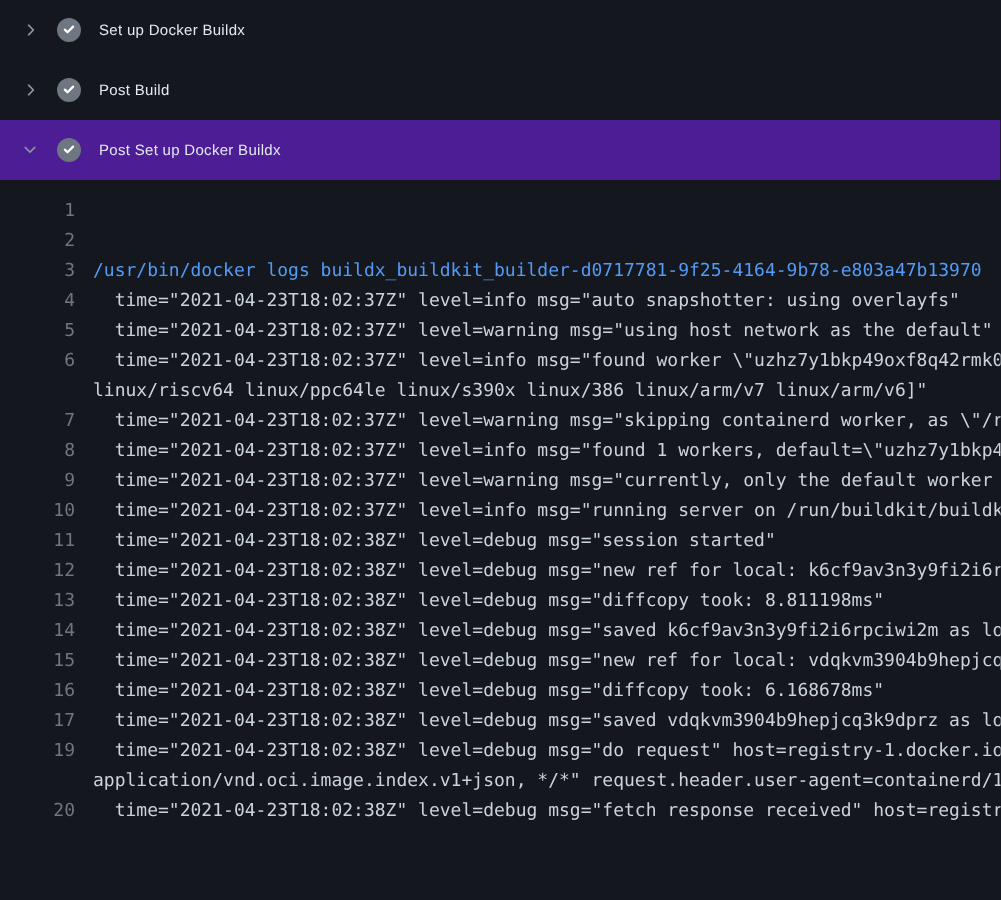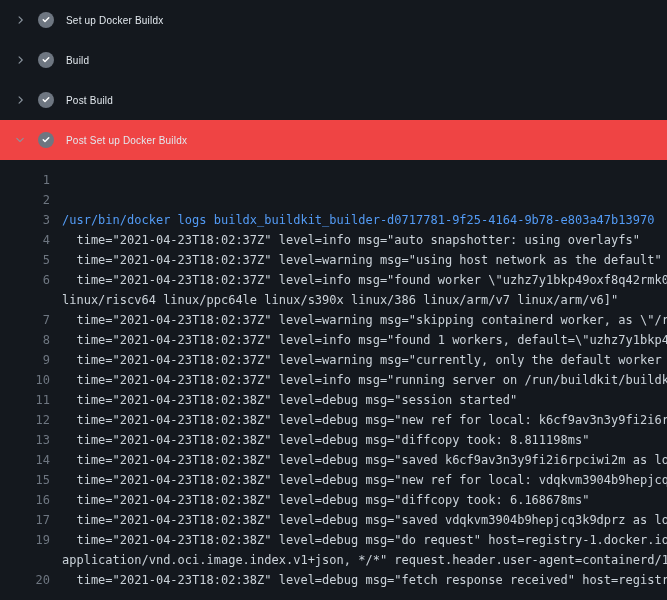--- a/index.html
+++ b/index.html
@@ -6,21 +6,21 @@
   html, body {
     width:667px; height:600px; overflow:hidden;
     background:#14181e;
     font-family:"Liberation Sans", sans-serif;
   }
   .step-list { }
   .step-row {
     height:40px; display:flex; align-items:center;
     padding:0 16px 0 12px; cursor:pointer;
   }
-  .step-row.expanded { background:#ef4444; }
+  .step-row.expanded { background:#4c1d95; }
   .chev {
     width:16px; height:16px; flex:none;
     display:flex; align-items:center; justify-content:center;
     color:#8b949e;
   }
   .check { width:16px; height:16px; flex:none; margin-left:10px; display:flex; }
   .step-label {
     margin-left:12px; font-size:10px; color:#e2e8ee; letter-spacing:.2px;
   }
   .log {
@@ -45,34 +45,20 @@
           <path d="M6.22 3.22a.75.75 0 011.06 0l4.25 4.25a.75.75 0 010 1.06l-4.25 4.25a.75.75 0 01-1.06-1.06L9.94 8 6.22 4.28a.75.75 0 010-1.06z"></path>
         </svg>
       </span>
       <span class="check">
         <svg width="16" height="16" viewBox="0 0 16 16" aria-hidden="true">
           <circle cx="8" cy="8" r="8" fill="#6e7681"></circle>
           <path fill="#ffffff" d="M11.28 6.28a.75.75 0 00-1.06-1.06L7 8.44 5.78 7.22a.75.75 0 00-1.06 1.06l1.75 1.75c.3.3.77.3 1.06 0l3.75-3.75z"></path>
         </svg>
       </span>
       <span class="step-label">Set up Docker Buildx</span>
-    </div>
-    <div class="step-row">
-      <span class="chev">
-        <svg width="12" height="12" viewBox="0 0 16 16" fill="currentColor" aria-hidden="true">
-          <path d="M6.22 3.22a.75.75 0 011.06 0l4.25 4.25a.75.75 0 010 1.06l-4.25 4.25a.75.75 0 01-1.06-1.06L9.94 8 6.22 4.28a.75.75 0 010-1.06z"></path>
-        </svg>
-      </span>
-      <span class="check">
-        <svg width="16" height="16" viewBox="0 0 16 16" aria-hidden="true">
-          <circle cx="8" cy="8" r="8" fill="#6e7681"></circle>
-          <path fill="#ffffff" d="M11.28 6.28a.75.75 0 00-1.06-1.06L7 8.44 5.78 7.22a.75.75 0 00-1.06 1.06l1.75 1.75c.3.3.77.3 1.06 0l3.75-3.75z"></path>
-        </svg>
-      </span>
-      <span class="step-label">Build</span>
     </div>
     <div class="step-row">
       <span class="chev">
         <svg width="12" height="12" viewBox="0 0 16 16" fill="currentColor" aria-hidden="true">
           <path d="M6.22 3.22a.75.75 0 011.06 0l4.25 4.25a.75.75 0 010 1.06l-4.25 4.25a.75.75 0 01-1.06-1.06L9.94 8 6.22 4.28a.75.75 0 010-1.06z"></path>
         </svg>
       </span>
       <span class="check">
         <svg width="16" height="16" viewBox="0 0 16 16" aria-hidden="true">
           <circle cx="8" cy="8" r="8" fill="#6e7681"></circle>

